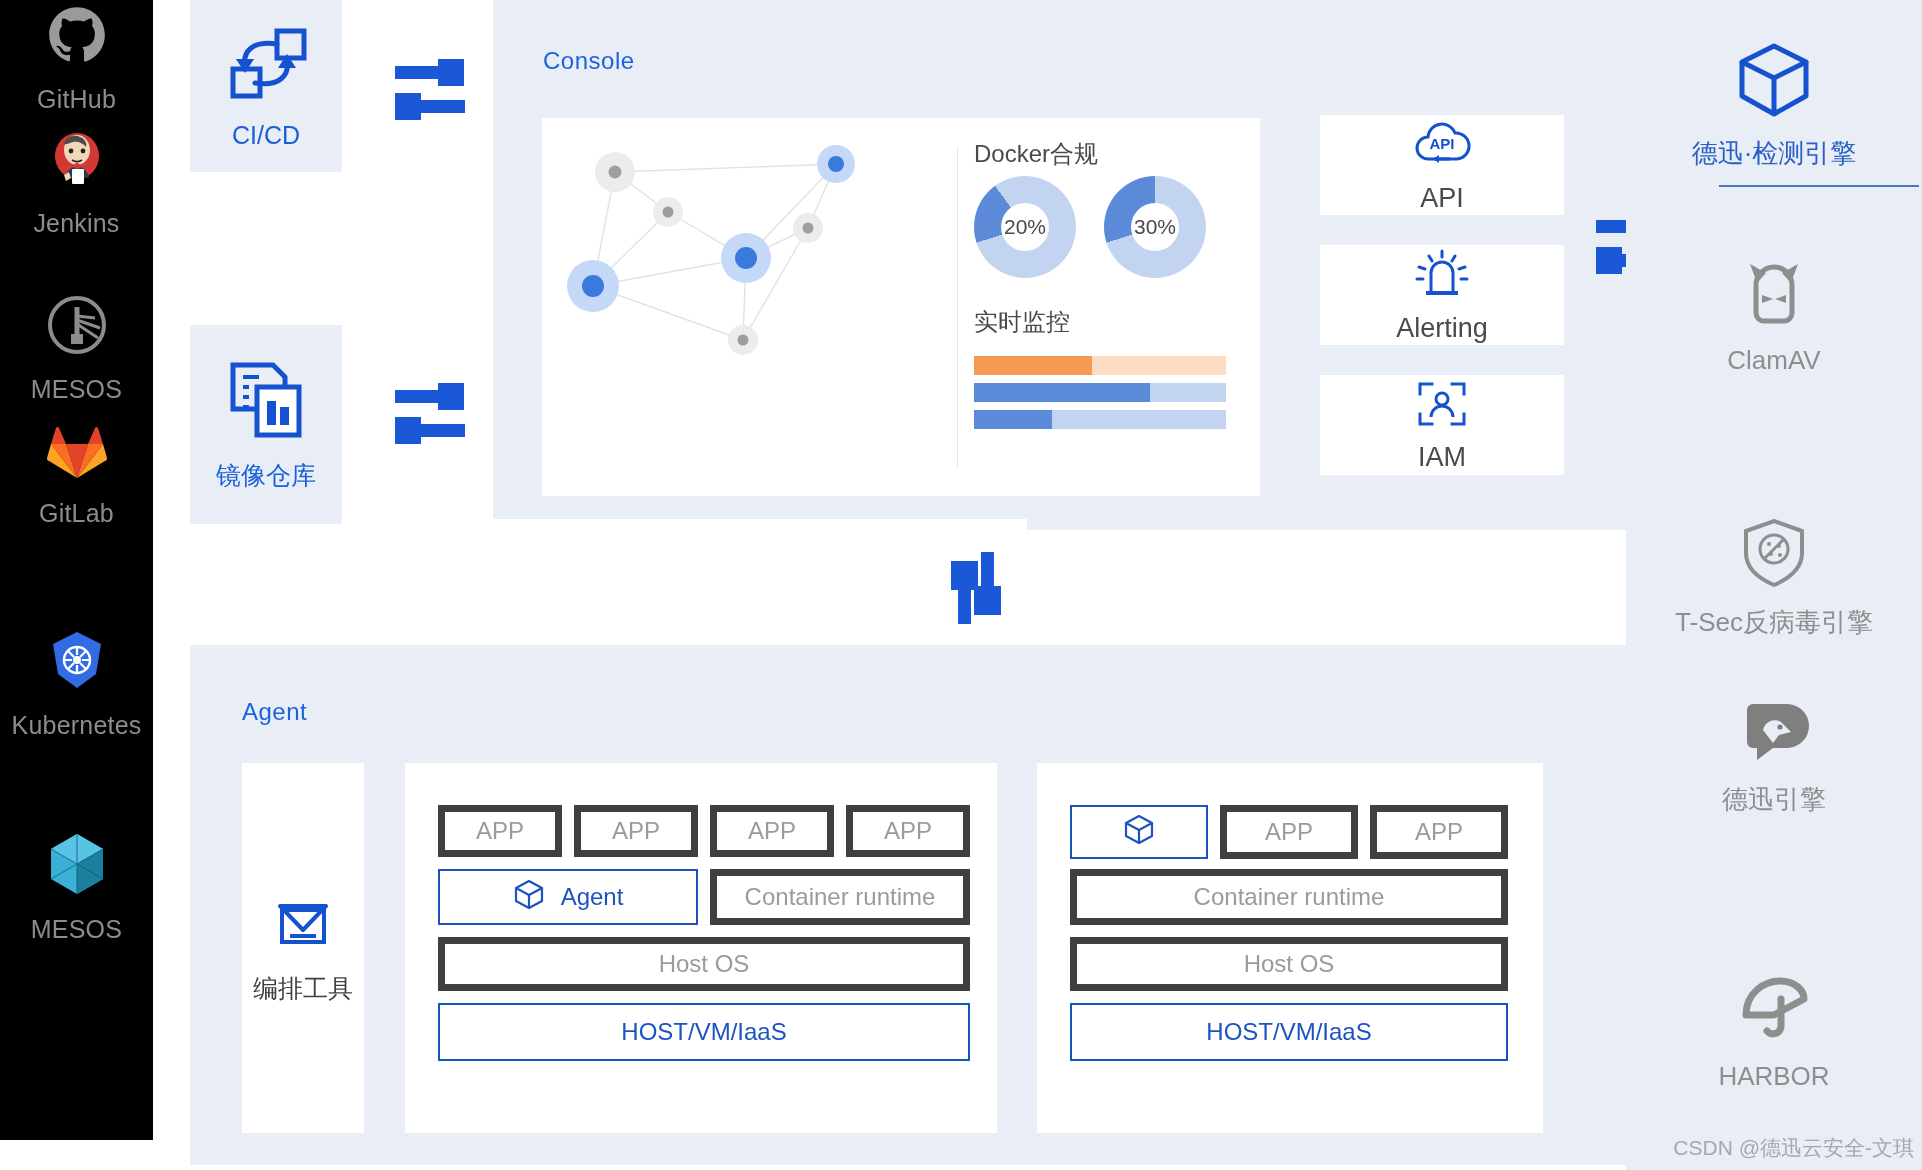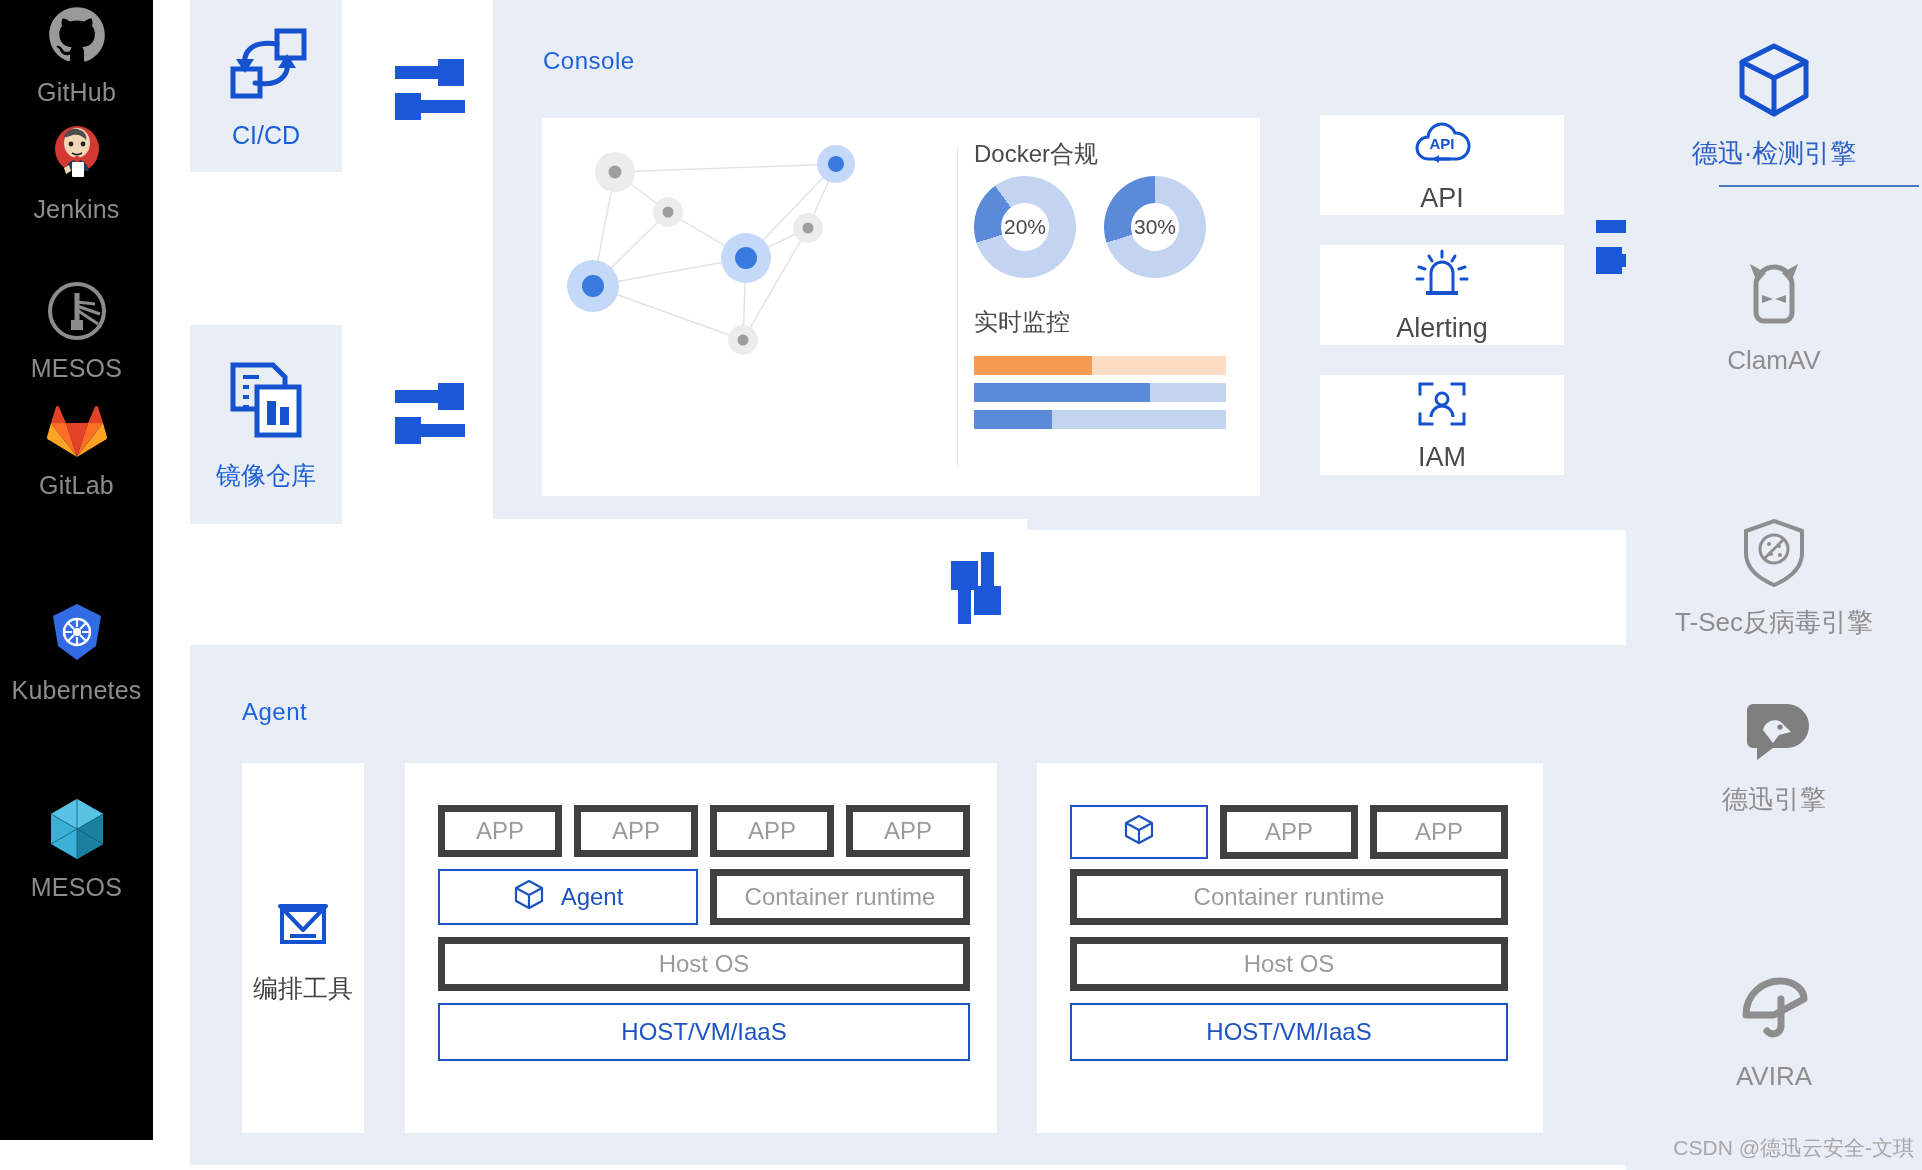--- a/index.html
+++ b/index.html
@@ -14,21 +14,21 @@
 
   
   .left-rail{
     position:absolute;left:0;top:0;width:153px;height:1140px;
     background:#000000;
     display:flex;flex-direction:column;align-items:center;
   }
   .rail-item{width:153px;display:flex;flex-direction:column;align-items:center;}
   .rail-ico{display:flex;align-items:center;justify-content:center;}
   .rail-label{
-    color:#8c8c8c;font-size:25px;letter-spacing:.2px;margin-top:12px;white-space:nowrap;
+    color:#8c8c8c;font-size:25px;letter-spacing:.2px;margin-top:19px;white-space:nowrap;
   }
 
   
   .tile{
     position:absolute;background:#e8edf6;
     display:flex;flex-direction:column;align-items:center;justify-content:center;
   }
   .tile-label{color:#1a5fd8;font-size:25px;margin-top:12px;}
 
   
@@ -458,17 +458,17 @@
     <span class="eng-label muted">德迅引擎</span>
   </div>
 
   <div class="eng" style="left:1626px;top:975px;">
     <span>
       <svg width="76" height="72" viewBox="0 0 76 72">
         <path d="M10 40 C10 18 28 6 44 6 C60 6 68 16 68 24 L38 40 Z" fill="none" stroke="#8e8e8e" stroke-width="7" stroke-linejoin="round"></path>
         <path d="M45 24 V52 a8 8 0 0 1-14 4" fill="none" stroke="#8e8e8e" stroke-width="7" stroke-linecap="round"></path>
       </svg>
     </span>
-    <span class="eng-label muted">AVIRA</span>
+    <span class="eng-label muted">HARBOR</span>
   </div>
 
   <div class="watermark">CSDN @德迅云安全-文琪</div>
 </div>
 
 </body></html>

